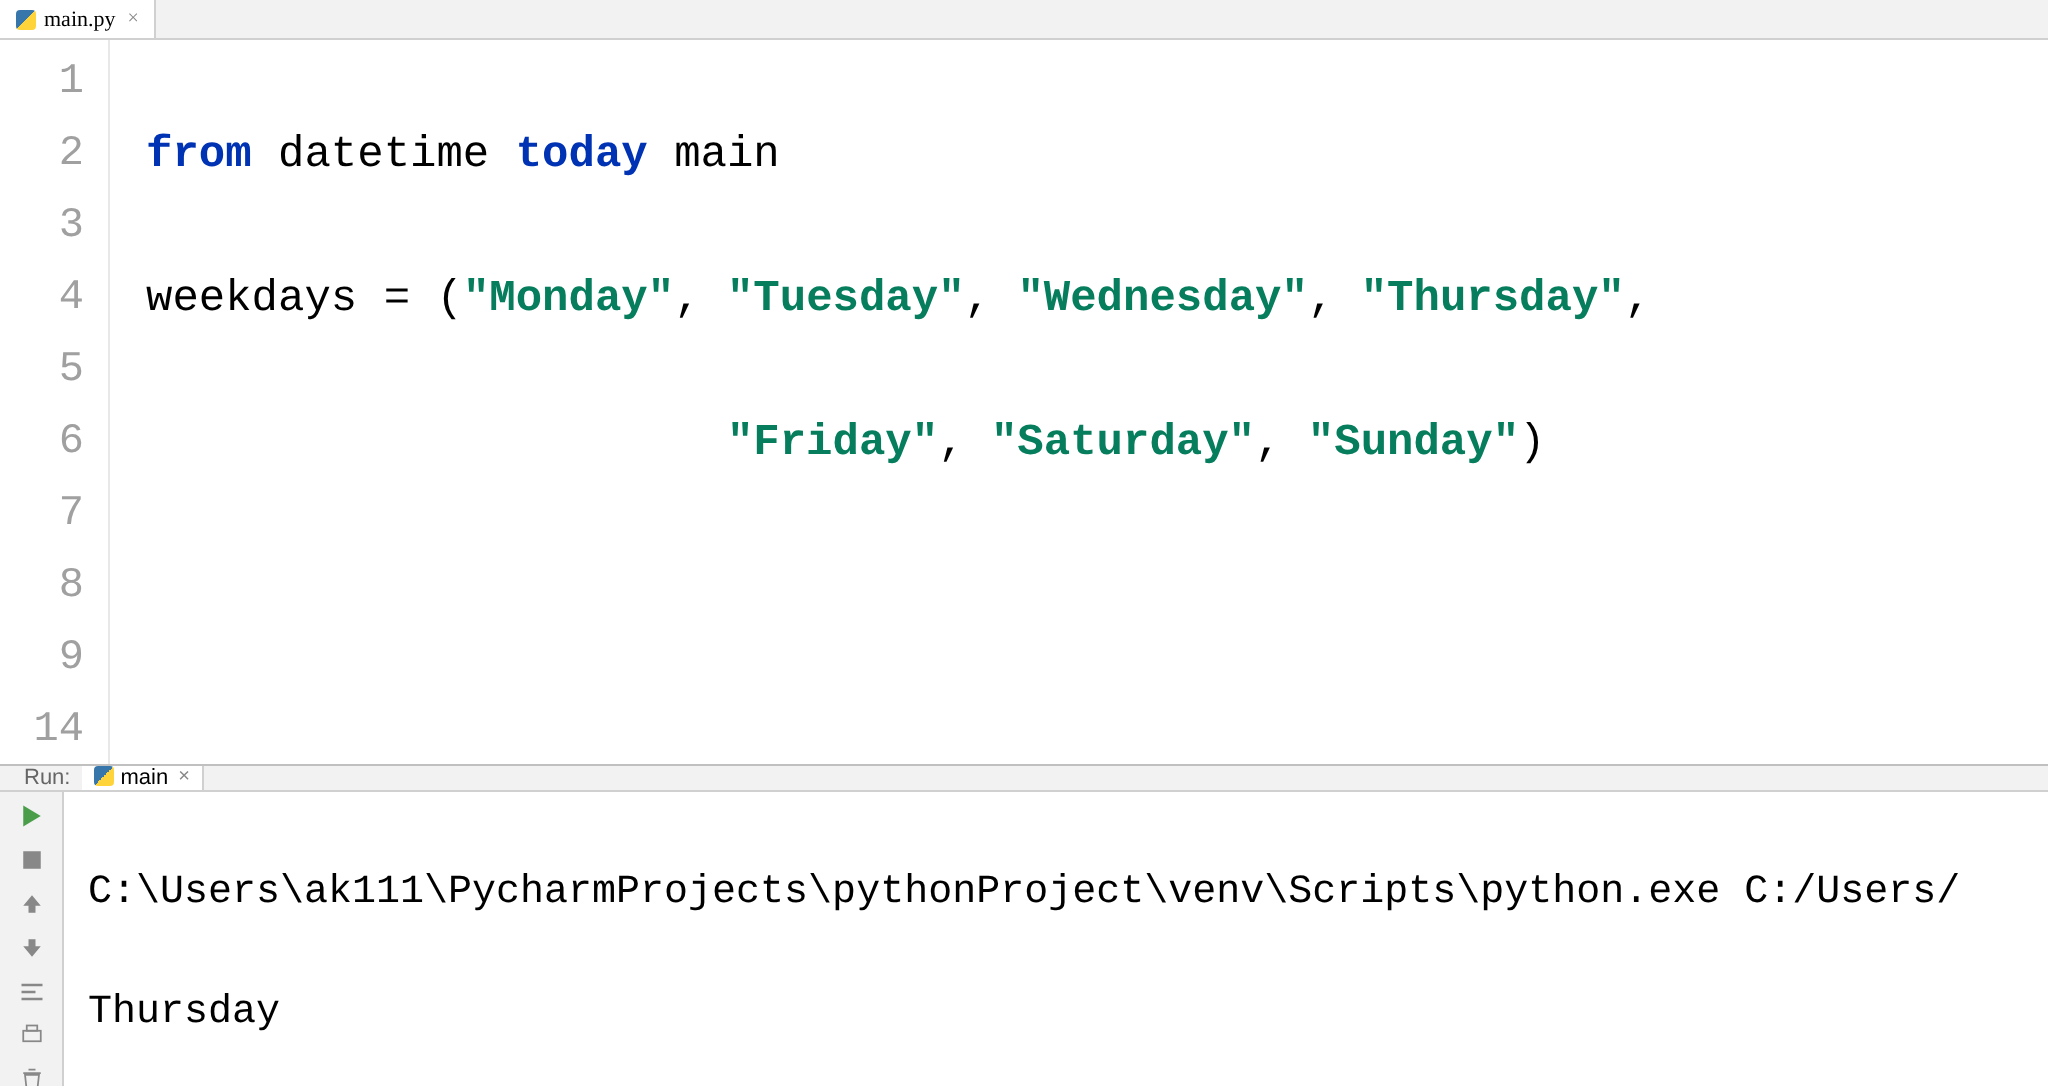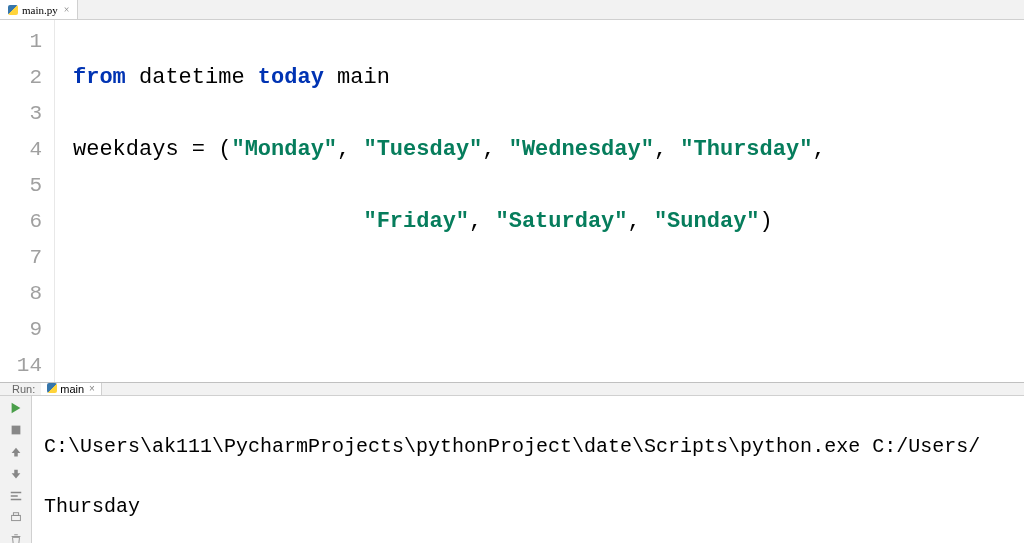--- a/index.html
+++ b/index.html
@@ -216,19 +216,19 @@
             <rect x="5" y="2" width="6" height="3" fill="none" stroke="#888"></rect>
           </svg>
         </div>
       <div class="tool-btn">
           <svg viewBox="0 0 16 16">
             <path d="M4 5h8l-1 9H5zM3 4h10M6 2h4" fill="none" stroke="#888"></path>
           </svg>
         </div>
     </div>
     <div class="console">
-<div class="path">C:\Users\ak111\PycharmProjects\pythonProject\date\Scripts\python.exe C:/Users/</div>
+<div class="path">C:\Users\ak111\PycharmProjects\pythonProject\venv\Scripts\python.exe C:/Users/</div>
 <div class="out">Thursday</div>
 <div></div>
 
     </div>
   </div>
 </div>
 
 </body></html>

